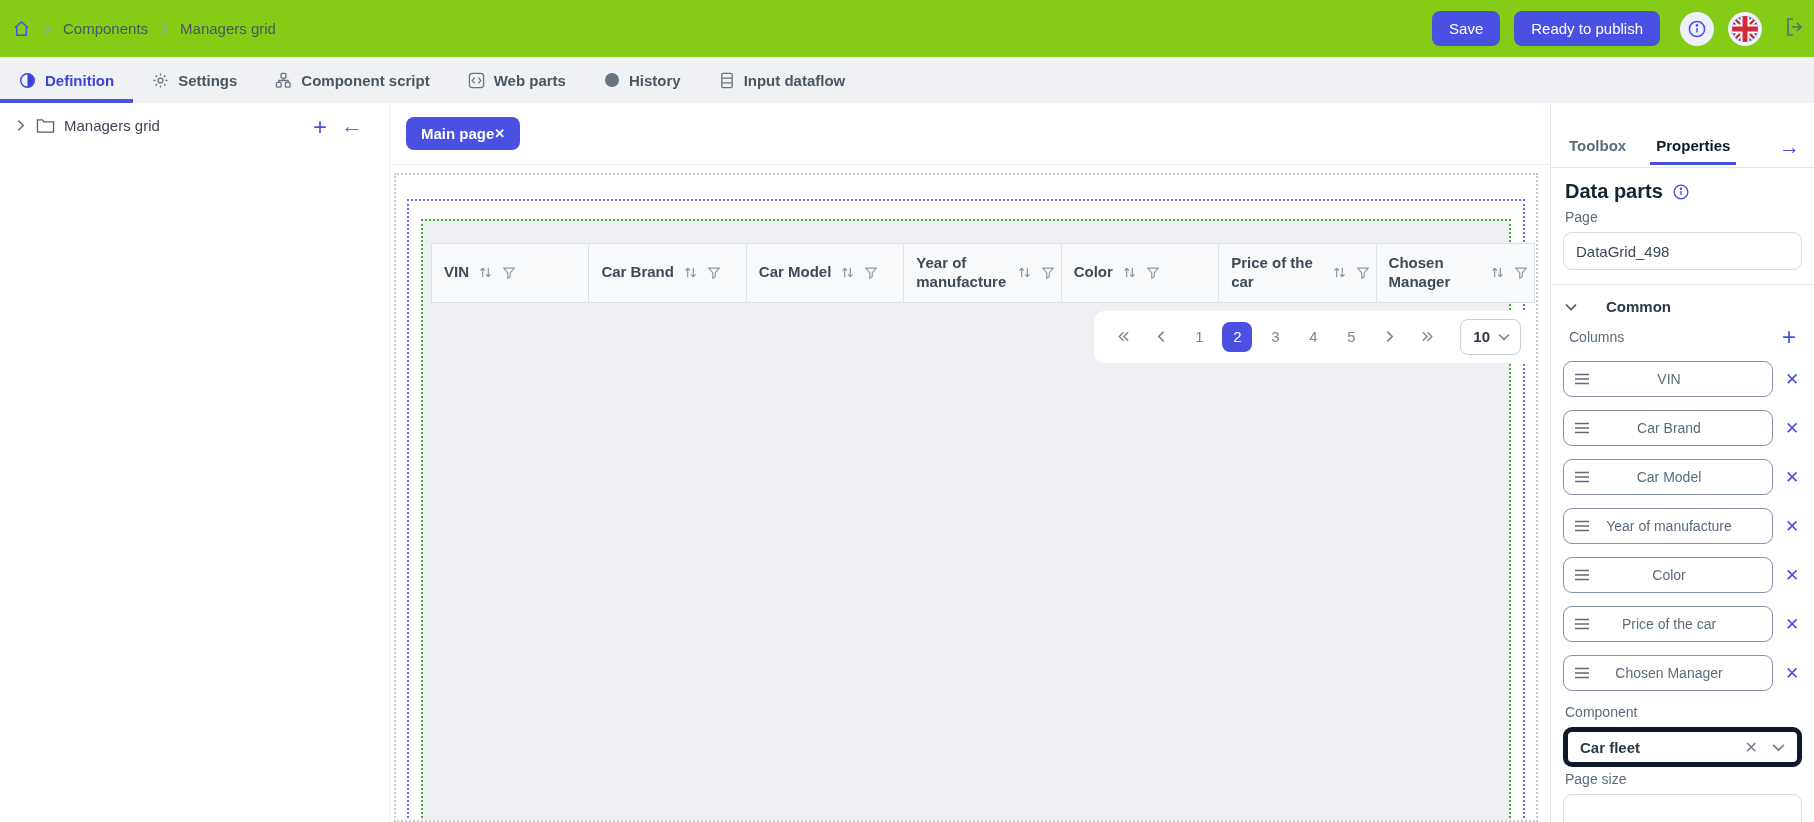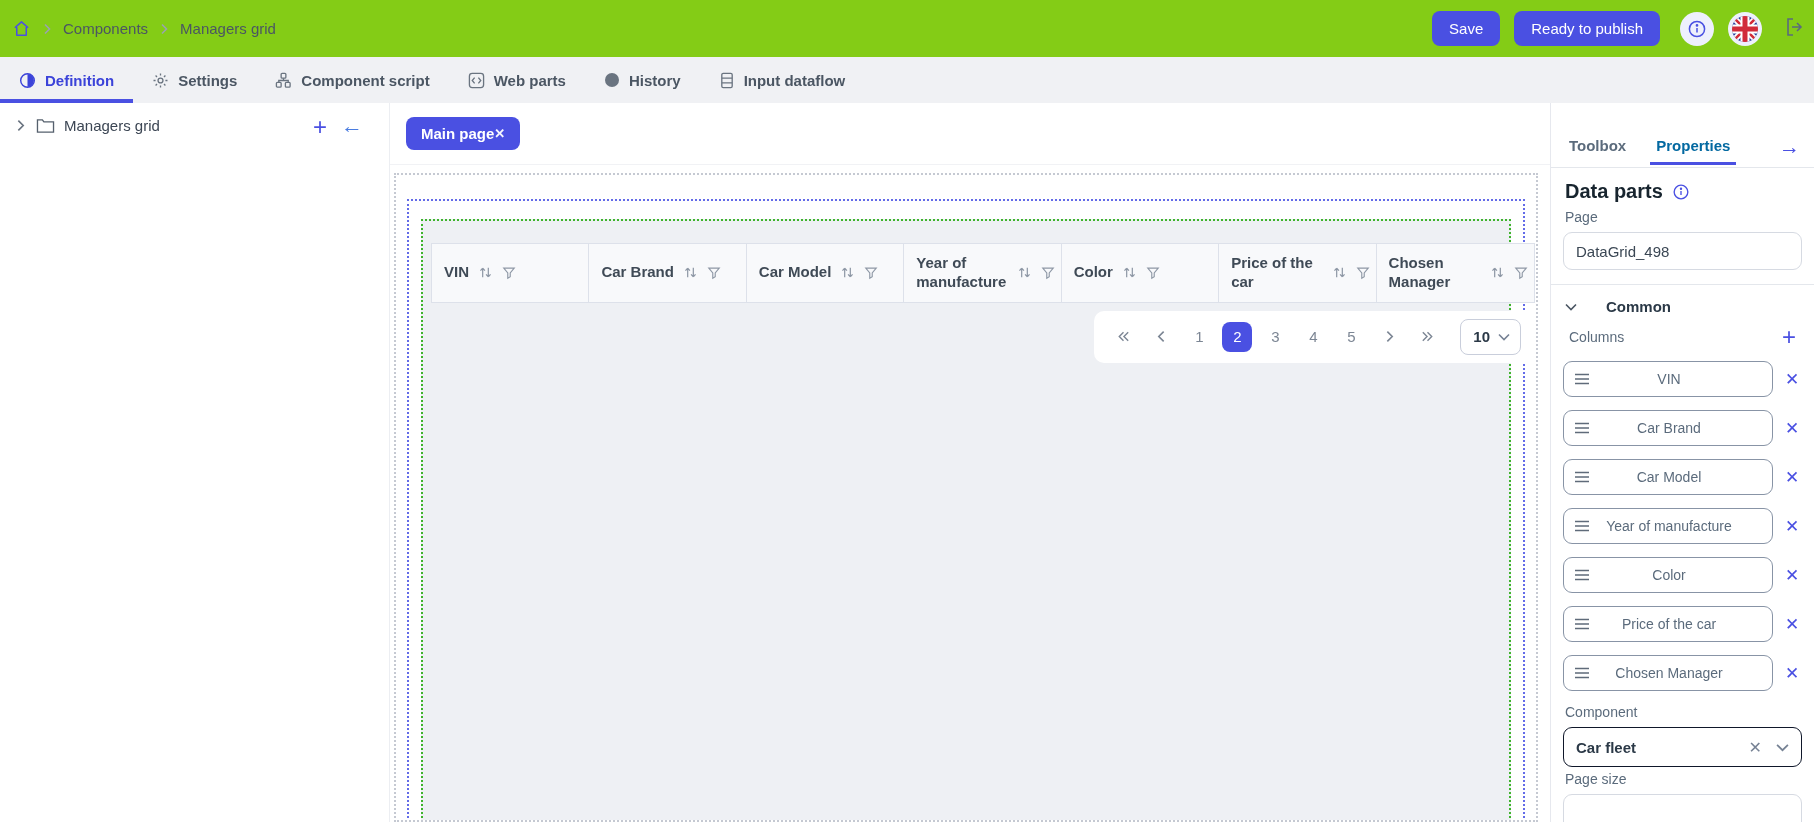--- a/index.html
+++ b/index.html
@@ -81,21 +81,21 @@
     padding:0 10px 0 12px; display:flex; align-items:center; gap:8px; cursor:pointer;
     font-size:15px; font-weight:700; color:#2b3947; background:#fff; }
   .pg-size .chev { color:#768294; display:flex; }
 
   
   .panel { width:264px; background:#fff; border-left:1px solid #e6e8ee; padding:12px 12px;
     position:relative; }
   .panel-tabs { display:flex; align-items:center; gap:30px; padding:20px 2px 0 6px; }
   .ptab { font-size:15px; font-weight:700; color:#5b6b7c; padding-bottom:11px;
     cursor:pointer; position:relative; }
-  .ptab.active { color:#0369a1; }
+  .ptab.active { color:#0f172a; }
   .ptab.active::after { content:""; position:absolute; left:-6px; right:-6px; bottom:0;
     height:3px; background:#4a50e2; }
   .panel-arrow { margin-left:auto; color:#4a50e2; font-size:21px; cursor:pointer;
     padding-bottom:8px; }
   .panel-divider { height:1px; background:#e4e7ec; margin:0 -12px; }
 
   .panel-title-row { display:flex; align-items:center; gap:9px; margin:12px 0 3px 2px; }
   .panel-title { font-size:20px; font-weight:700; color:#17242e; }
   .info-ic { color:#4a50e2; display:flex; cursor:pointer; }
   .field-label { font-size:14px; color:#5b6b7c; margin:6px 0 7px 2px; }
@@ -111,21 +111,21 @@
     line-height:1; cursor:pointer; }
 
   .pill-row { display:flex; align-items:center; gap:9px; margin-bottom:13px; }
   .pill { flex:1; height:36px; border:1px solid #8894a6; border-radius:9px; display:flex;
     align-items:center; padding:0 10px; cursor:grab; background:#fff; }
   .pill-grip { color:#5f6b7a; display:flex; }
   .pill-label { flex:1; text-align:center; font-size:14px; color:#5b6b7c;
     padding-right:14px; }
   .pill-x { color:#4a50e2; font-size:17px; cursor:pointer; width:20px; text-align:center; }
 
-  .select-box { width:100%; height:40px; border:1px solid #0f172a; border-radius:9px;
+  .select-box { width:100%; height:40px; border:5px solid #0f172a; border-radius:9px;
     display:flex; align-items:center; padding:0 12px; cursor:pointer; background:#fff; }
   .select-value { font-size:15px; font-weight:700; color:#2b3947; }
   .select-icons { margin-left:auto; display:flex; align-items:center; gap:14px;
     color:#768294; }
   .select-icons .x { font-size:16px; cursor:pointer; }
   .select-icons .chev { display:flex; cursor:pointer; }
 </style>
 </head>
 <body>
 

